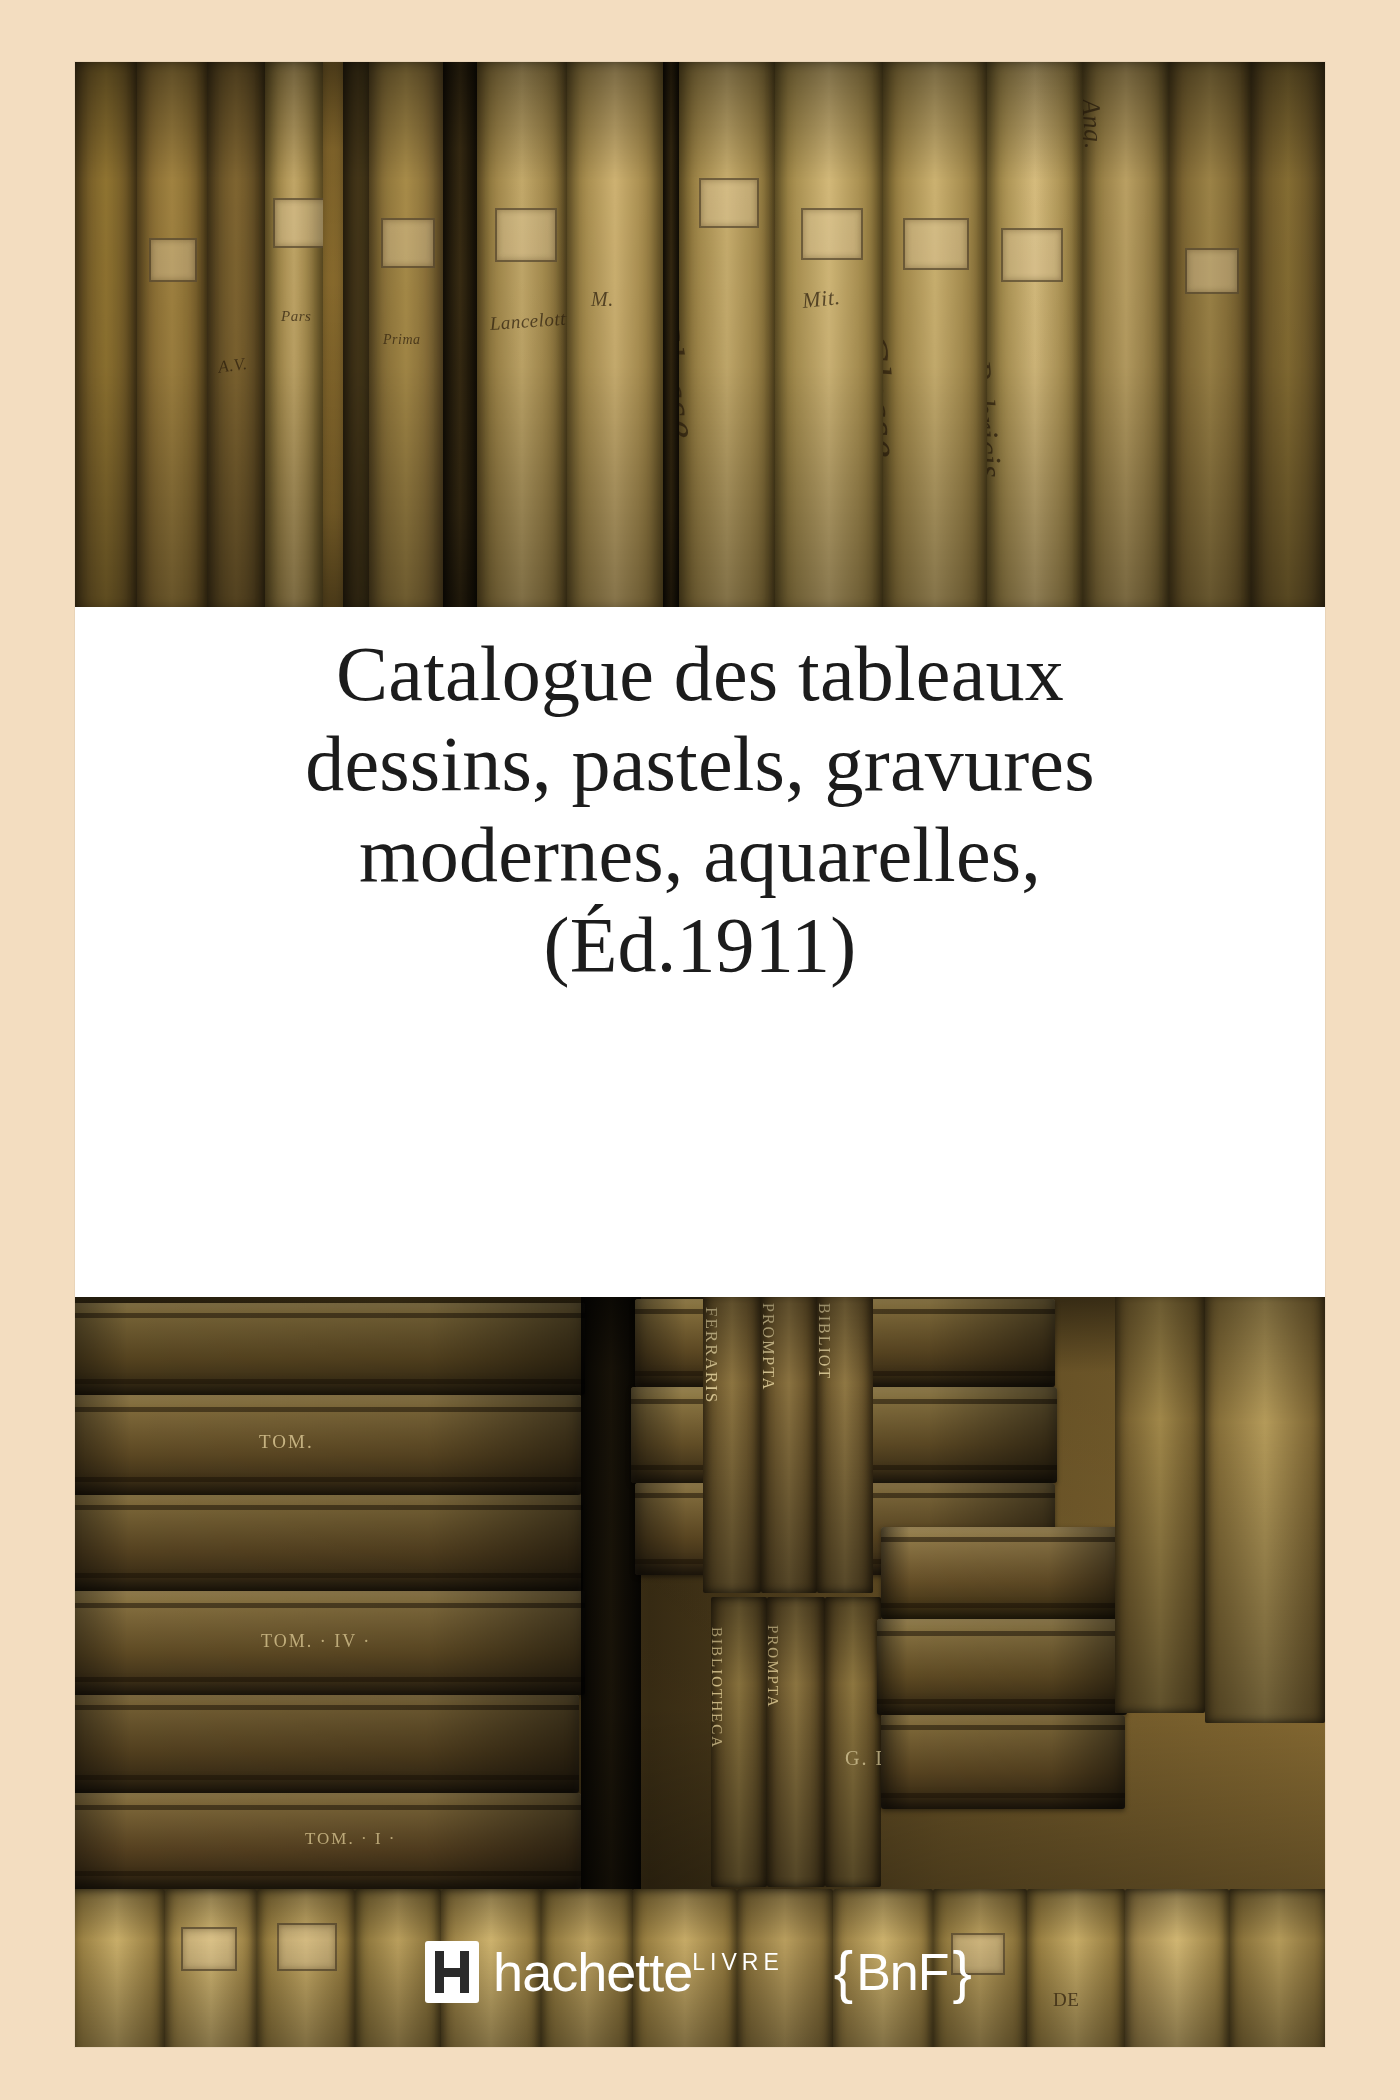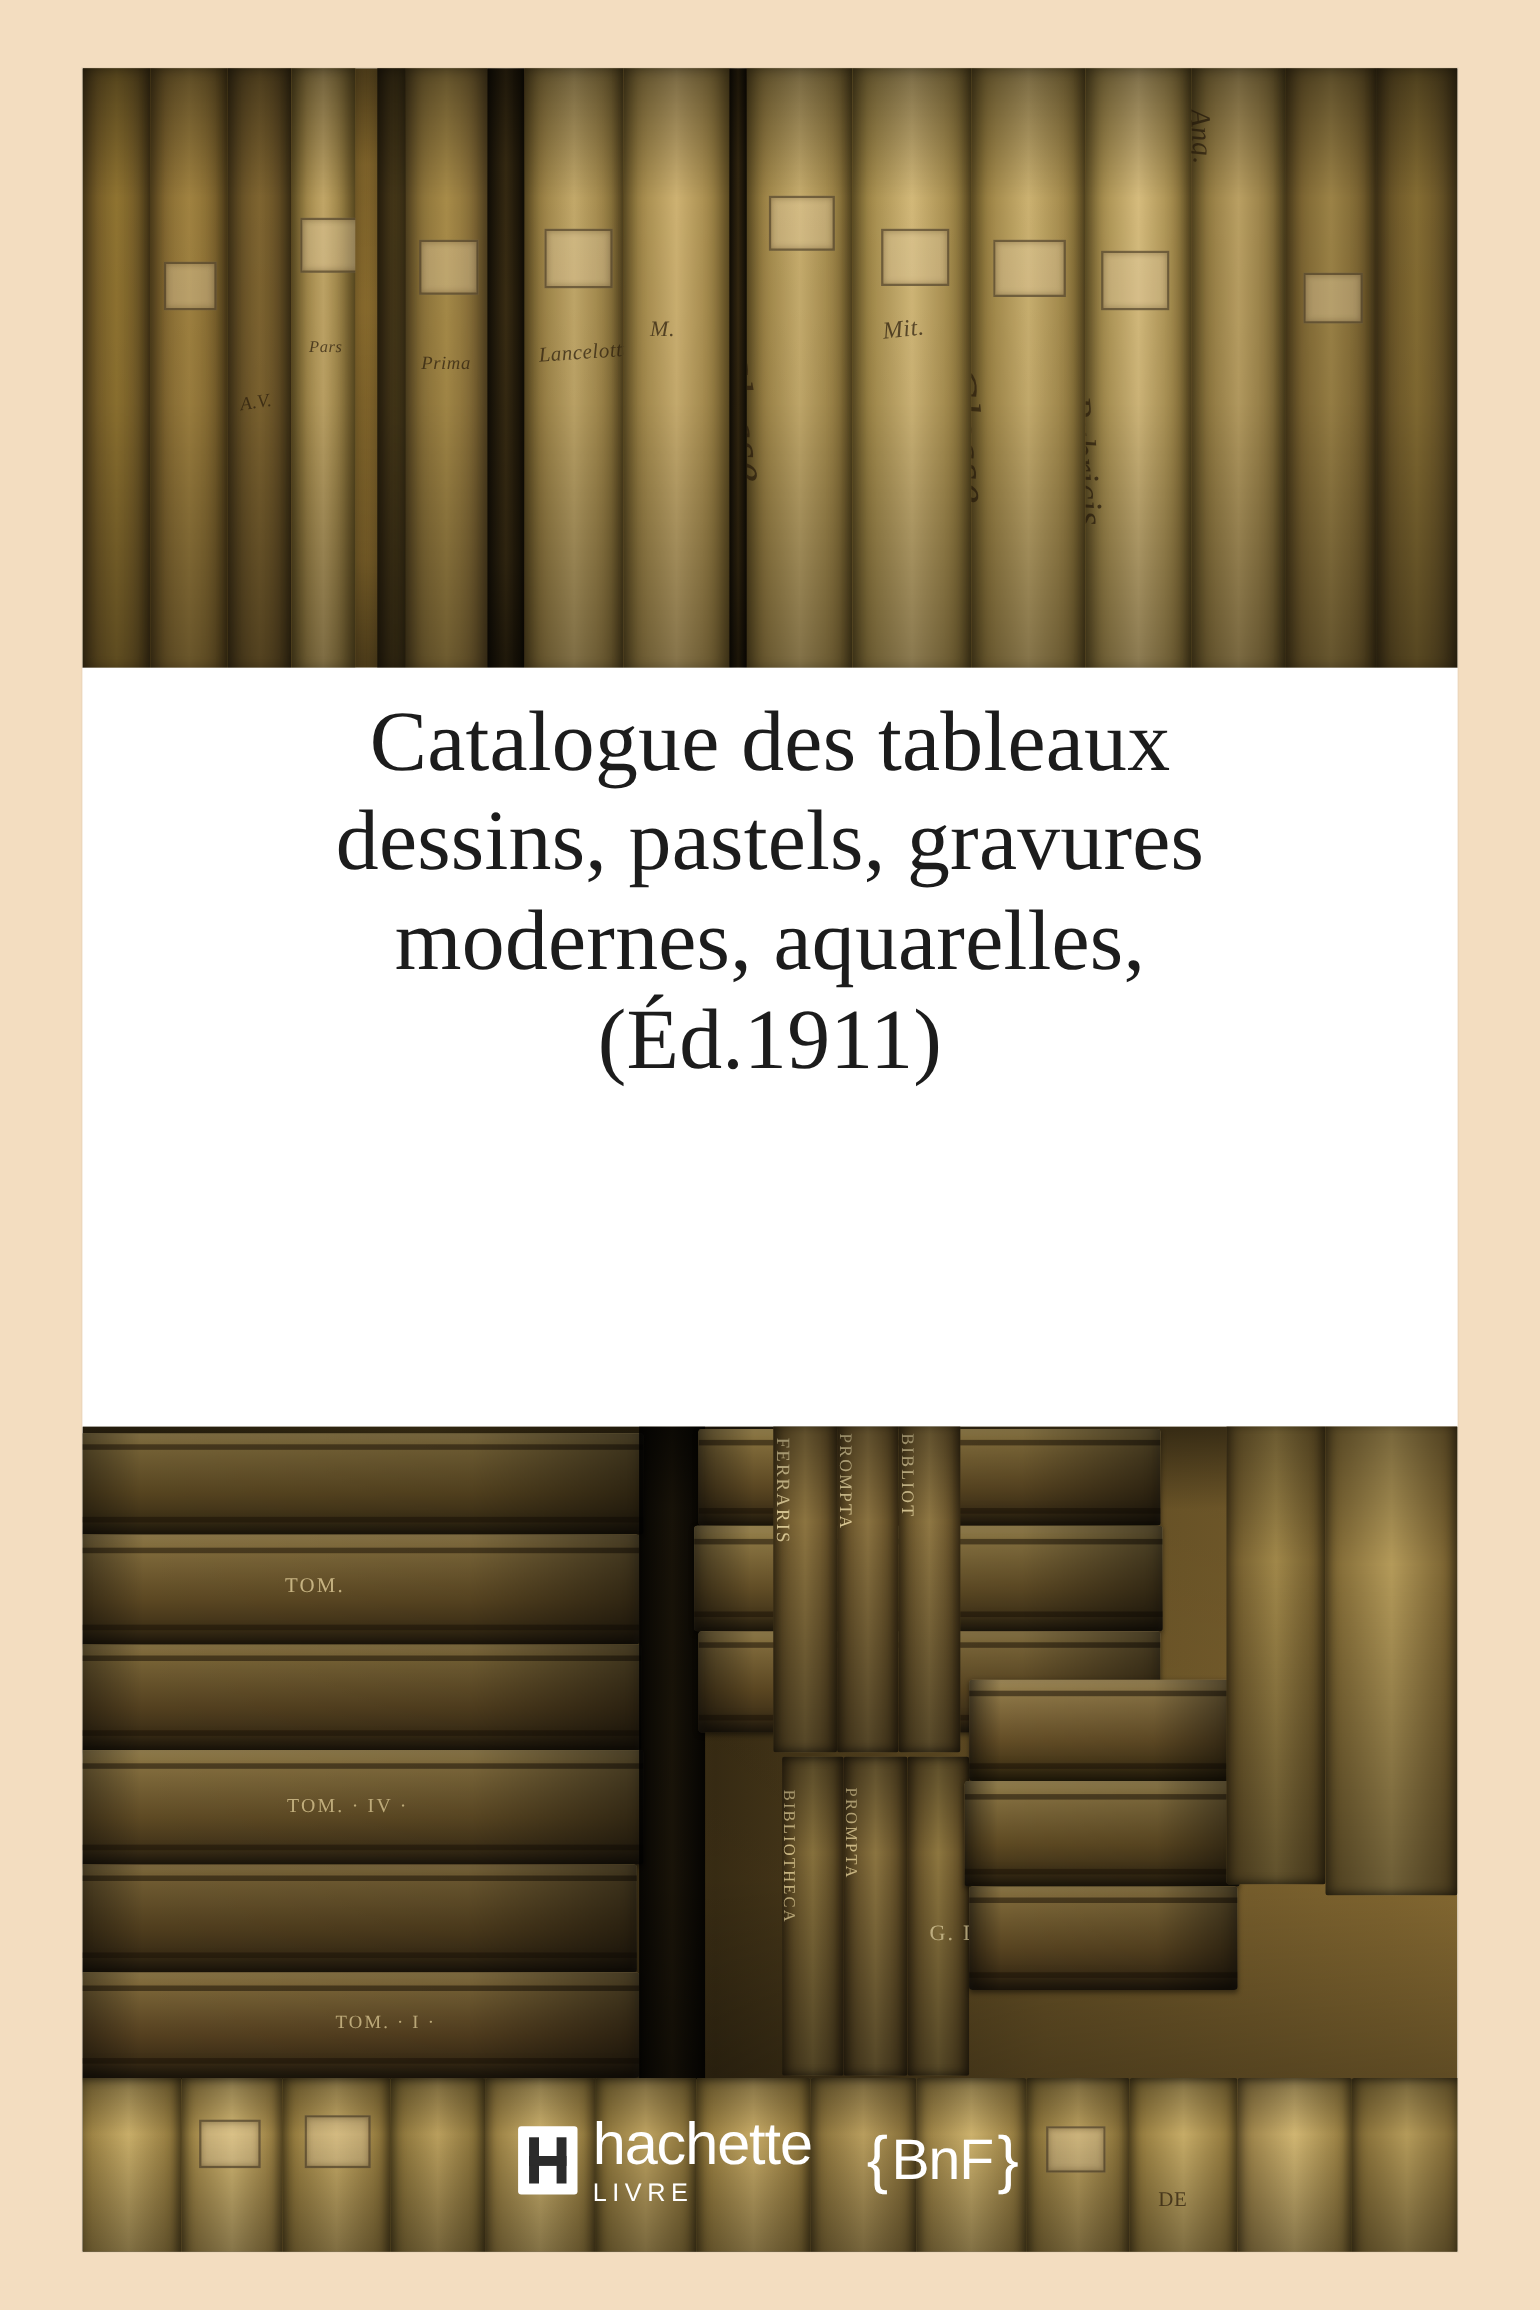--- a/index.html
+++ b/index.html
@@ -185,21 +185,21 @@
   }
   .h-mark i {
     position: absolute;
     background: #2b2b2b;
   }
   .h-mark i.l { left: 10px; top: 10px; width: 9px; height: 42px; }
   .h-mark i.r { left: 35px; top: 10px; width: 9px; height: 42px; }
   .h-mark i.b { left: 10px; top: 27px; width: 34px; height: 9px; }
   .h-text {
     display: flex;
-    flex-direction: column;
+    flex-direction: row;
     line-height: 1;
     justify-content: flex-end;
   }
   .h-text .big {
     font-family: "Liberation Sans", sans-serif;
     font-size: 54px;
     color: #ffffff;
     letter-spacing: -1px;
     font-weight: 400;
   }
@@ -239,21 +239,21 @@
       <div class="spine" style="left:132px;width:58px;background:linear-gradient(90deg,#5e4a22,#7e6430,#604b22);">
         <div class="ink" style="left:10px;top:300px;font-size:17px;transform:rotate(-8deg);">A.V.</div>
       </div>
       <div class="spine" style="left:190px;width:58px;background:linear-gradient(90deg,#8c7334,#c0a566,#8a7132);">
         <div class="label" style="left:8px;top:140px;width:56px;height:46px;"></div>
         <div class="ink" style="left:16px;top:250px;font-size:15px;">Pars</div>
       </div>
       <div class="spine" style="left:268px;width:26px;background:linear-gradient(90deg,#3a2d14,#5c4a22);"></div>
       <div class="spine" style="left:294px;width:74px;background:linear-gradient(90deg,#7c6430,#a78b48,#7a6130);">
         <div class="label" style="left:12px;top:160px;width:50px;height:46px;"></div>
-        <div class="ink" style="left:14px;top:262px;font-size:17px;">Prima</div>
+        <div class="ink" style="left:14px;top:274px;font-size:14px;">Prima</div>
       </div>
       <div class="gapdark" style="left:368px;width:34px;"></div>
       <div class="spine" style="left:402px;width:90px;background:linear-gradient(90deg,#866d32,#c2a869,#876e33);">
         <div class="label" style="left:18px;top:150px;width:58px;height:50px;"></div>
         <div class="ink" style="left:12px;top:255px;font-size:19px;transform:rotate(-4deg);">Lancelottus</div>
       </div>
       <div class="spine" style="left:492px;width:96px;background:linear-gradient(90deg,#8f7638,#cdb171,#8d7335);">
         <div class="ink" style="left:24px;top:230px;font-size:20px;">M.</div>
       </div>
       <div class="gapdark" style="left:588px;width:16px;"></div>

